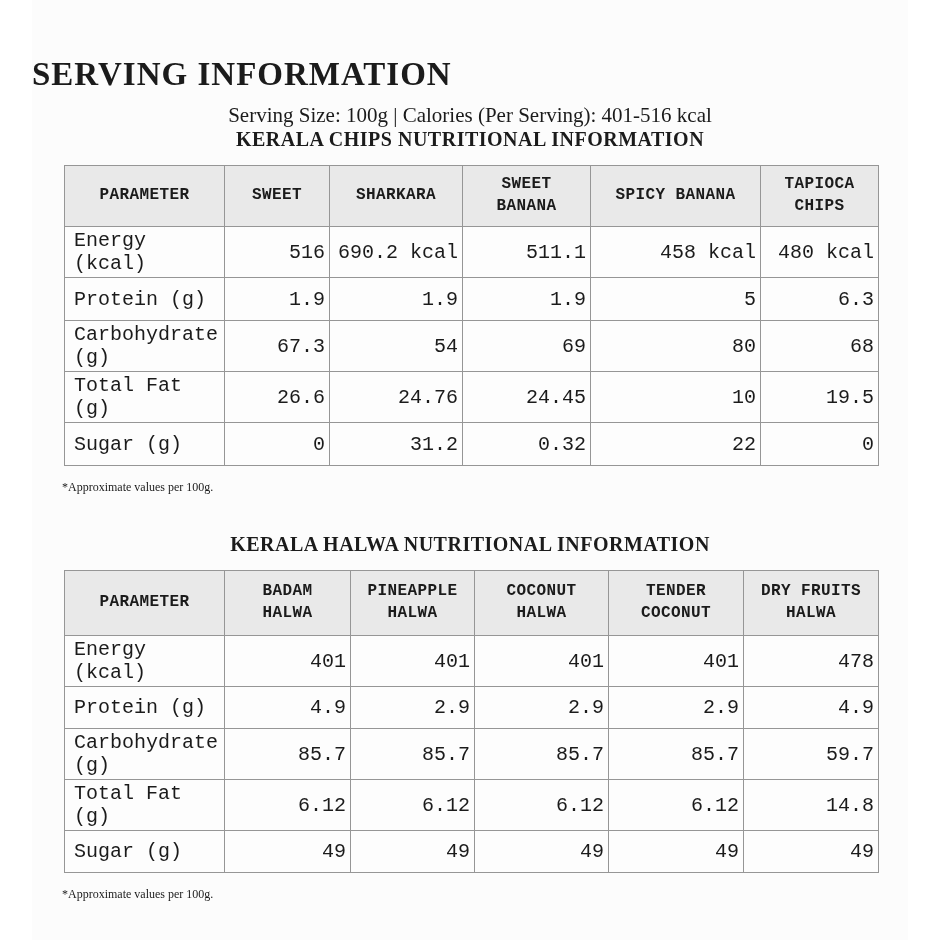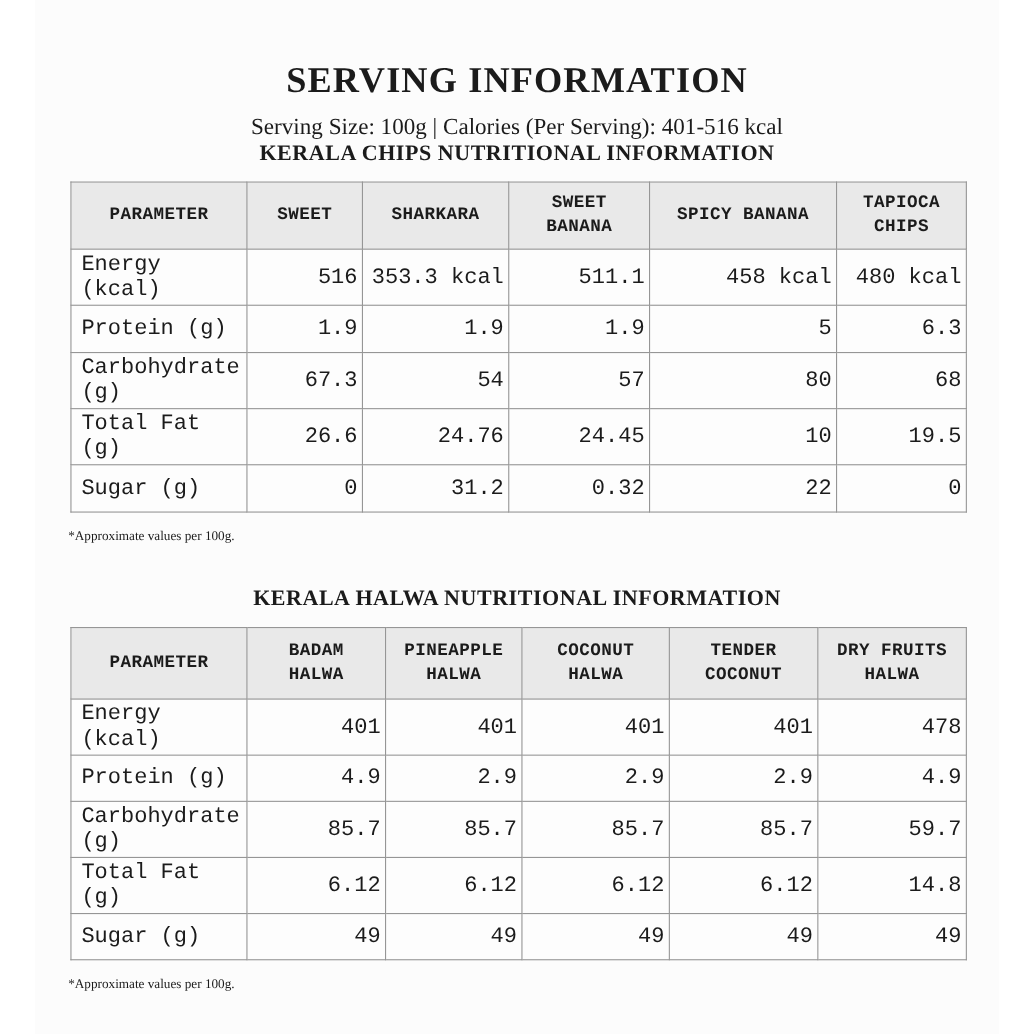--- a/index.html
+++ b/index.html
@@ -11,21 +11,20 @@
     color: #1b1b1b;
     overflow: hidden;
   }
   .panel {
     position: absolute; left: 32px; top: 0;
     width: 876px; height: 940px;
     background: #fcfcfc;
   }
   .page-title {
     margin: 0; padding-top: 56px;
-    text-align: center;
     font-size: 33px; font-weight: bold;
     letter-spacing: 1px;
   }
   .page-subtitle {
     margin: 10px 0 0 0;
     text-align: center;
     font-size: 21px;
   }
   .section-title {
     margin: 0; text-align: center;
@@ -96,38 +95,38 @@
         <th>SHARKARA</th>
         <th>SWEET BANANA</th>
         <th>SPICY BANANA</th>
         <th>TAPIOCA CHIPS</th>
       </tr>
     </thead>
     <tbody>
       <tr>
         <td class="param">Energy (kcal)</td>
         <td>516</td>
-        <td>353.3 kcal</td>
+        <td>690.2 kcal</td>
         <td>511.1</td>
         <td>458 kcal</td>
         <td>480 kcal</td>
       </tr>
       <tr>
         <td class="param">Protein (g)</td>
         <td>1.9</td>
         <td>1.9</td>
         <td>1.9</td>
         <td>5</td>
         <td>6.3</td>
       </tr>
       <tr>
         <td class="param">Carbohydrate (g)</td>
         <td>67.3</td>
         <td>54</td>
-        <td>57</td>
+        <td>69</td>
         <td>80</td>
         <td>68</td>
       </tr>
       <tr>
         <td class="param">Total Fat (g)</td>
         <td>26.6</td>
         <td>24.76</td>
         <td>24.45</td>
         <td>10</td>
         <td>19.5</td>

